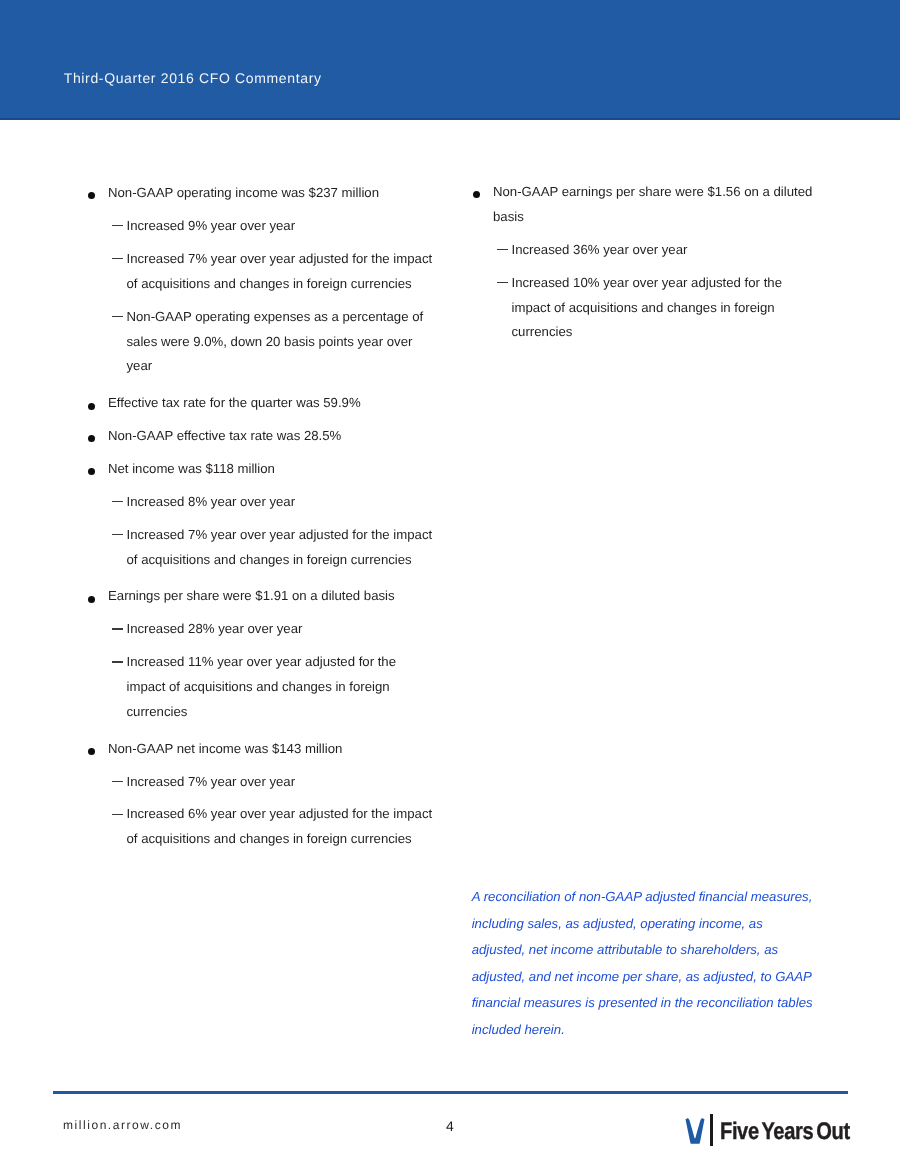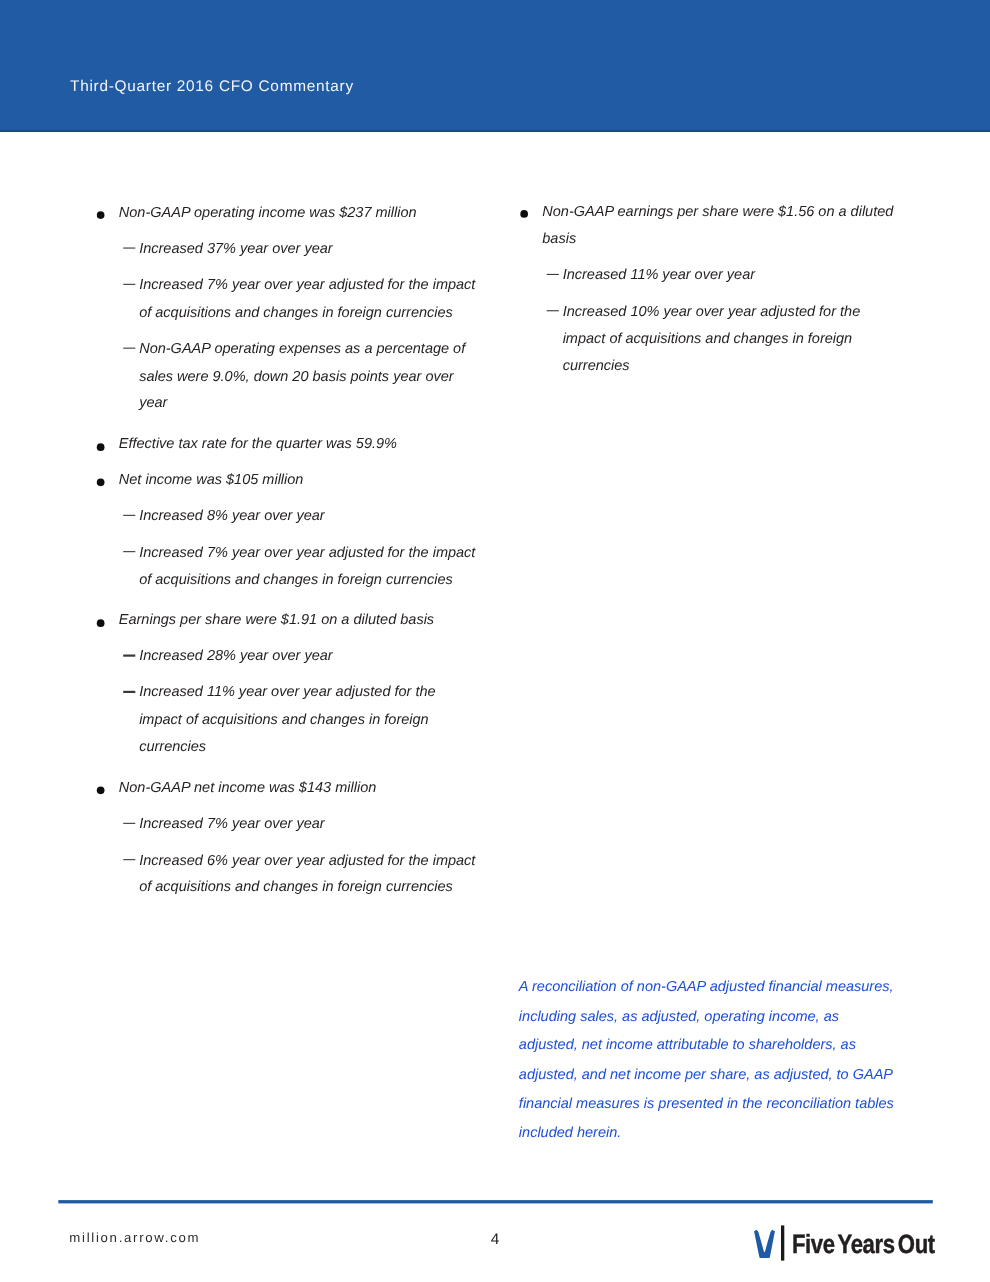--- a/index.html
+++ b/index.html
@@ -28,21 +28,21 @@
     font-size:14px; line-height:14px; color:#f2f5fa;
     letter-spacing:0.65px; white-space:nowrap;
   }
 
   
   .col { position:absolute; }
   .col-left  { left:108px; top:180.9px; width:327px; }
   .col-right { left:493px; top:179.8px; width:325px; }
 
   ul.blist { list-style:none; margin:0; padding:0; }
-  ul.blist > li { margin:0; padding:0;font-style:italic; }
+  ul.blist > li { margin:0; padding:0; }
 
   .para {
     position:relative;
     font-size:13.2px;
     line-height:24.9px;
     margin:0 0 8.05px 0;
     color:#231f20;
   }
   .para.lvl1 { padding-left:0; }
   ul.blist > li.after-sub { padding-top:3.6px; }
@@ -106,33 +106,36 @@
   <div class="header-band"></div>
   <div class="header-band-edge"></div>
   <div class="header-title">Third-Quarter 2016 CFO Commentary</div>
 
   <div class="col col-left">
     <ul class="blist" id="left-list">
         <li>
           <div class="para lvl1"><span class="bullet-dot"></span><span>Non-GAAP operating income was $237 million</span></div>
           <div class="para lvl2"><span class="dash-mark">
               <i></i>
-            </span><span>Increased 37% year over year</span></div>
+            </span><span>Increased 9% year over year</span></div>
           <div class="para lvl2"><span class="dash-mark">
               <i></i>
             </span><span>Increased 7% year over year adjusted for the impact of acquisitions and changes in foreign currencies</span></div>
           <div class="para lvl2"><span class="dash-mark">
               <i></i>
             </span><span>Non-GAAP operating expenses as a percentage of sales were 9.0%, down 20 basis points year over year</span></div>
         </li>
         <li class="after-sub">
           <div class="para lvl1"><span class="bullet-dot"></span><span>Effective tax rate for the quarter was 59.9%</span></div>
         </li>
         <li>
-          <div class="para lvl1"><span class="bullet-dot"></span><span>Net income was $105 million</span></div>
+          <div class="para lvl1"><span class="bullet-dot"></span><span>Non-GAAP effective tax rate was 28.5%</span></div>
+        </li>
+        <li>
+          <div class="para lvl1"><span class="bullet-dot"></span><span>Net income was $118 million</span></div>
           <div class="para lvl2"><span class="dash-mark">
               <i></i>
             </span><span>Increased 8% year over year</span></div>
           <div class="para lvl2"><span class="dash-mark">
               <i></i>
             </span><span>Increased 7% year over year adjusted for the impact of acquisitions and changes in foreign currencies</span></div>
         </li>
         <li class="after-sub">
           <div class="para lvl1"><span class="bullet-dot"></span><span>Earnings per share were $1.91 on a diluted basis</span></div>
           <div class="para lvl2"><span class="dash-mark">
@@ -153,21 +156,21 @@
         </li>
       </ul>
   </div>
 
   <div class="col col-right">
     <ul class="blist" id="right-list">
         <li>
           <div class="para lvl1"><span class="bullet-dot"></span><span>Non-GAAP earnings per share were $1.56 on a diluted basis</span></div>
           <div class="para lvl2"><span class="dash-mark">
               <i></i>
-            </span><span>Increased 11% year over year</span></div>
+            </span><span>Increased 36% year over year</span></div>
           <div class="para lvl2"><span class="dash-mark">
               <i></i>
             </span><span>Increased 10% year over year adjusted for the impact of acquisitions and changes in foreign currencies</span></div>
         </li>
       </ul>
   </div>
 
   <div class="note">A reconciliation of non-GAAP adjusted financial measures, including sales, as adjusted, operating income, as adjusted, net income attributable to shareholders, as adjusted, and net income per share, as adjusted, to GAAP financial measures is presented in the reconciliation tables included herein.</div>
 
   <div class="footer-rule"></div>

